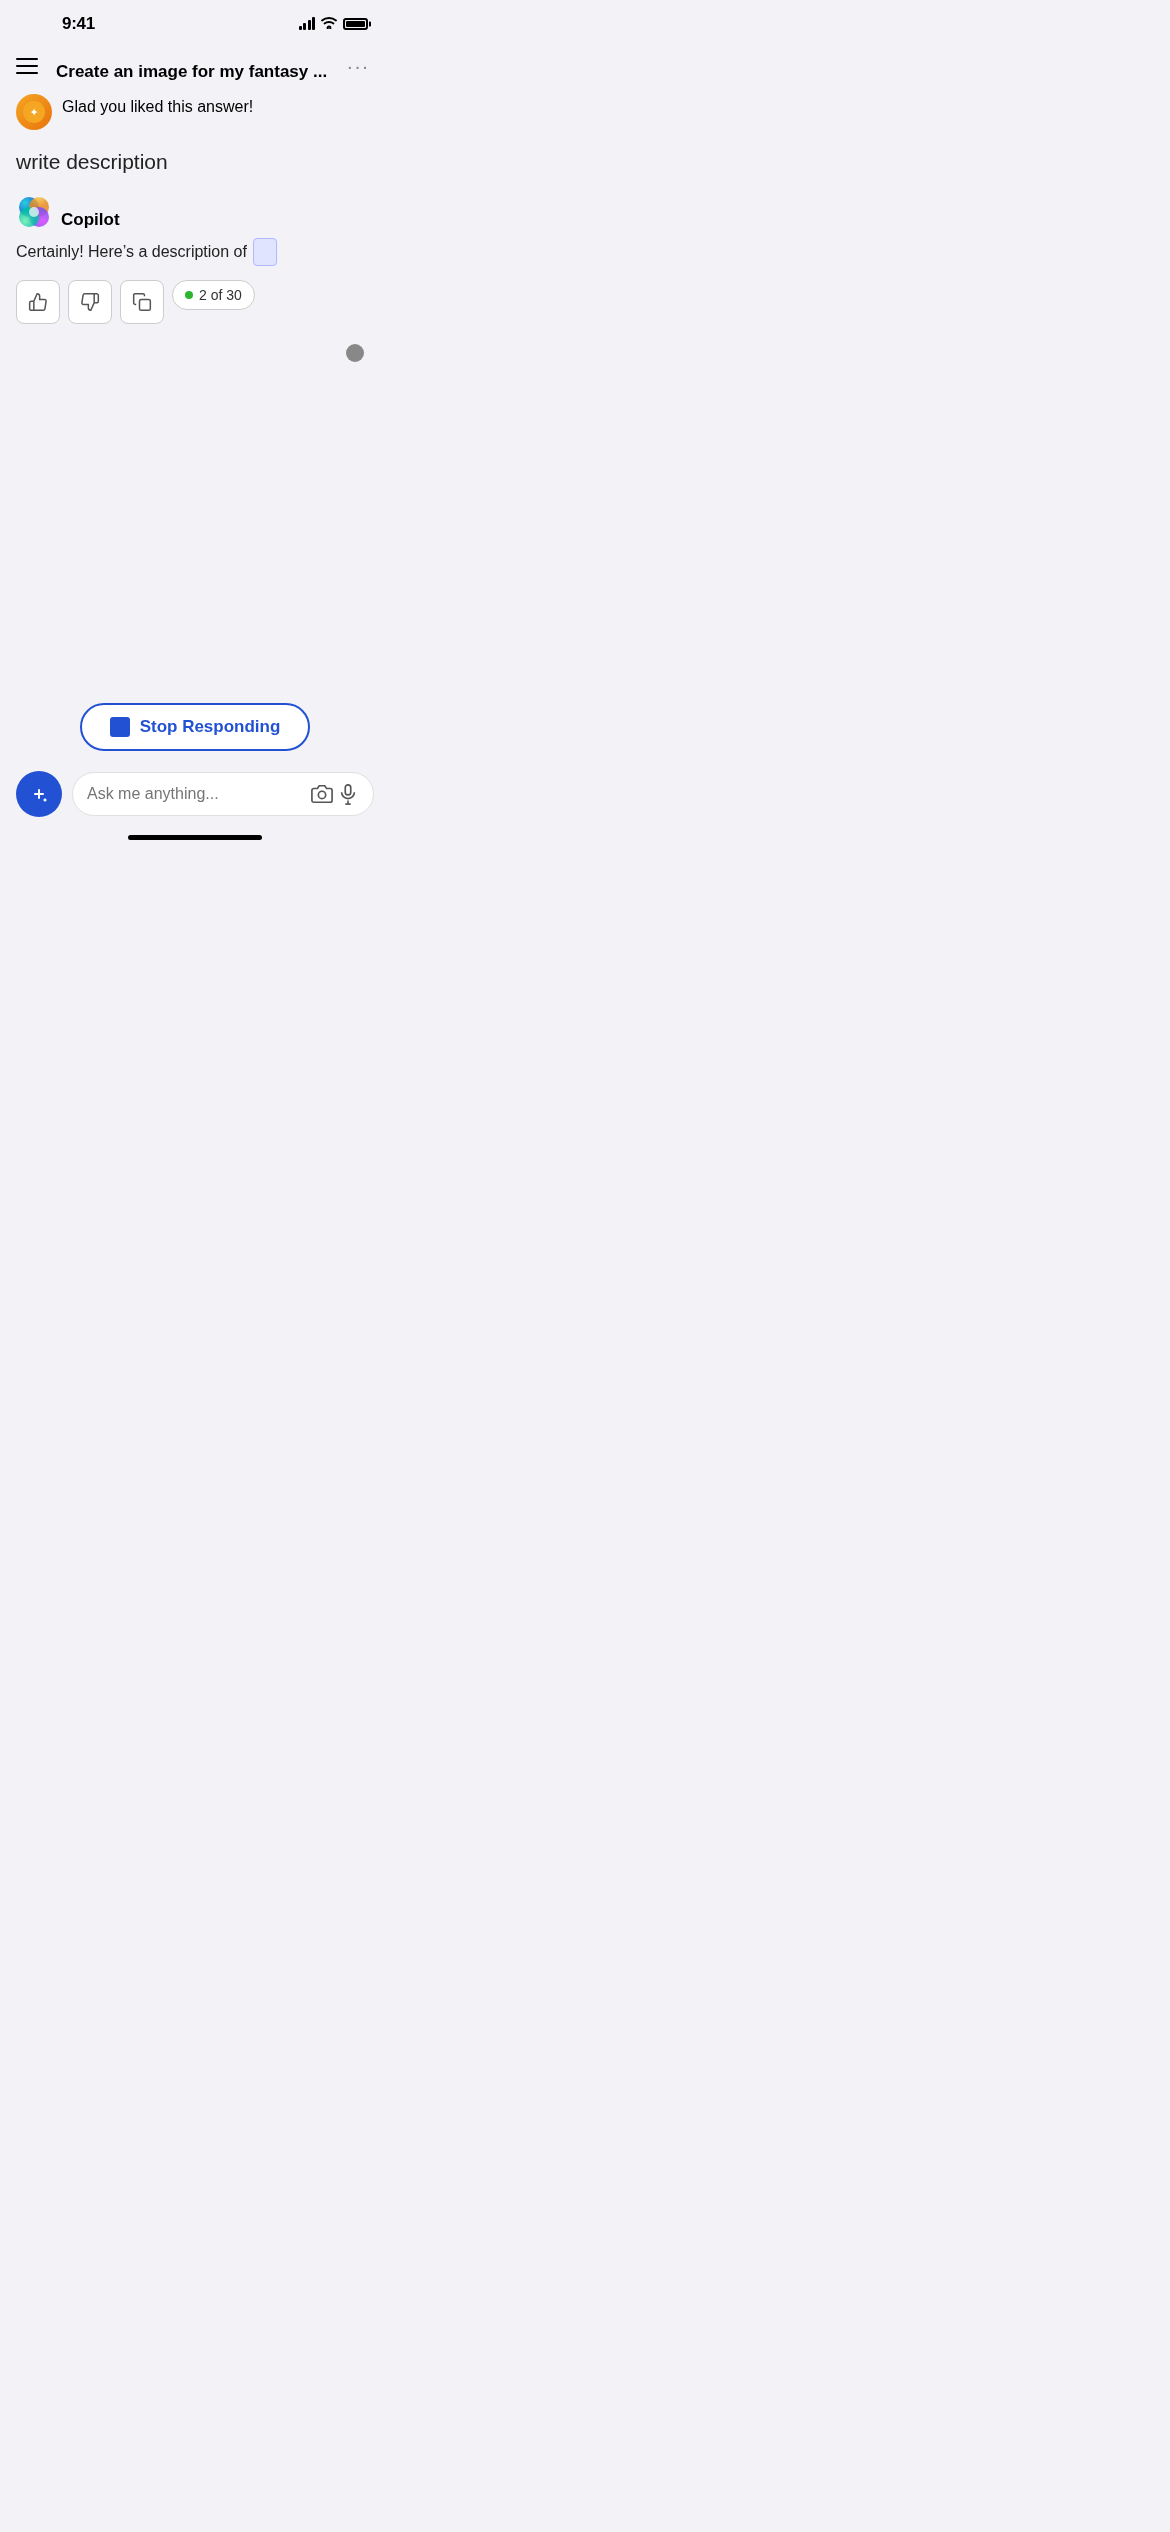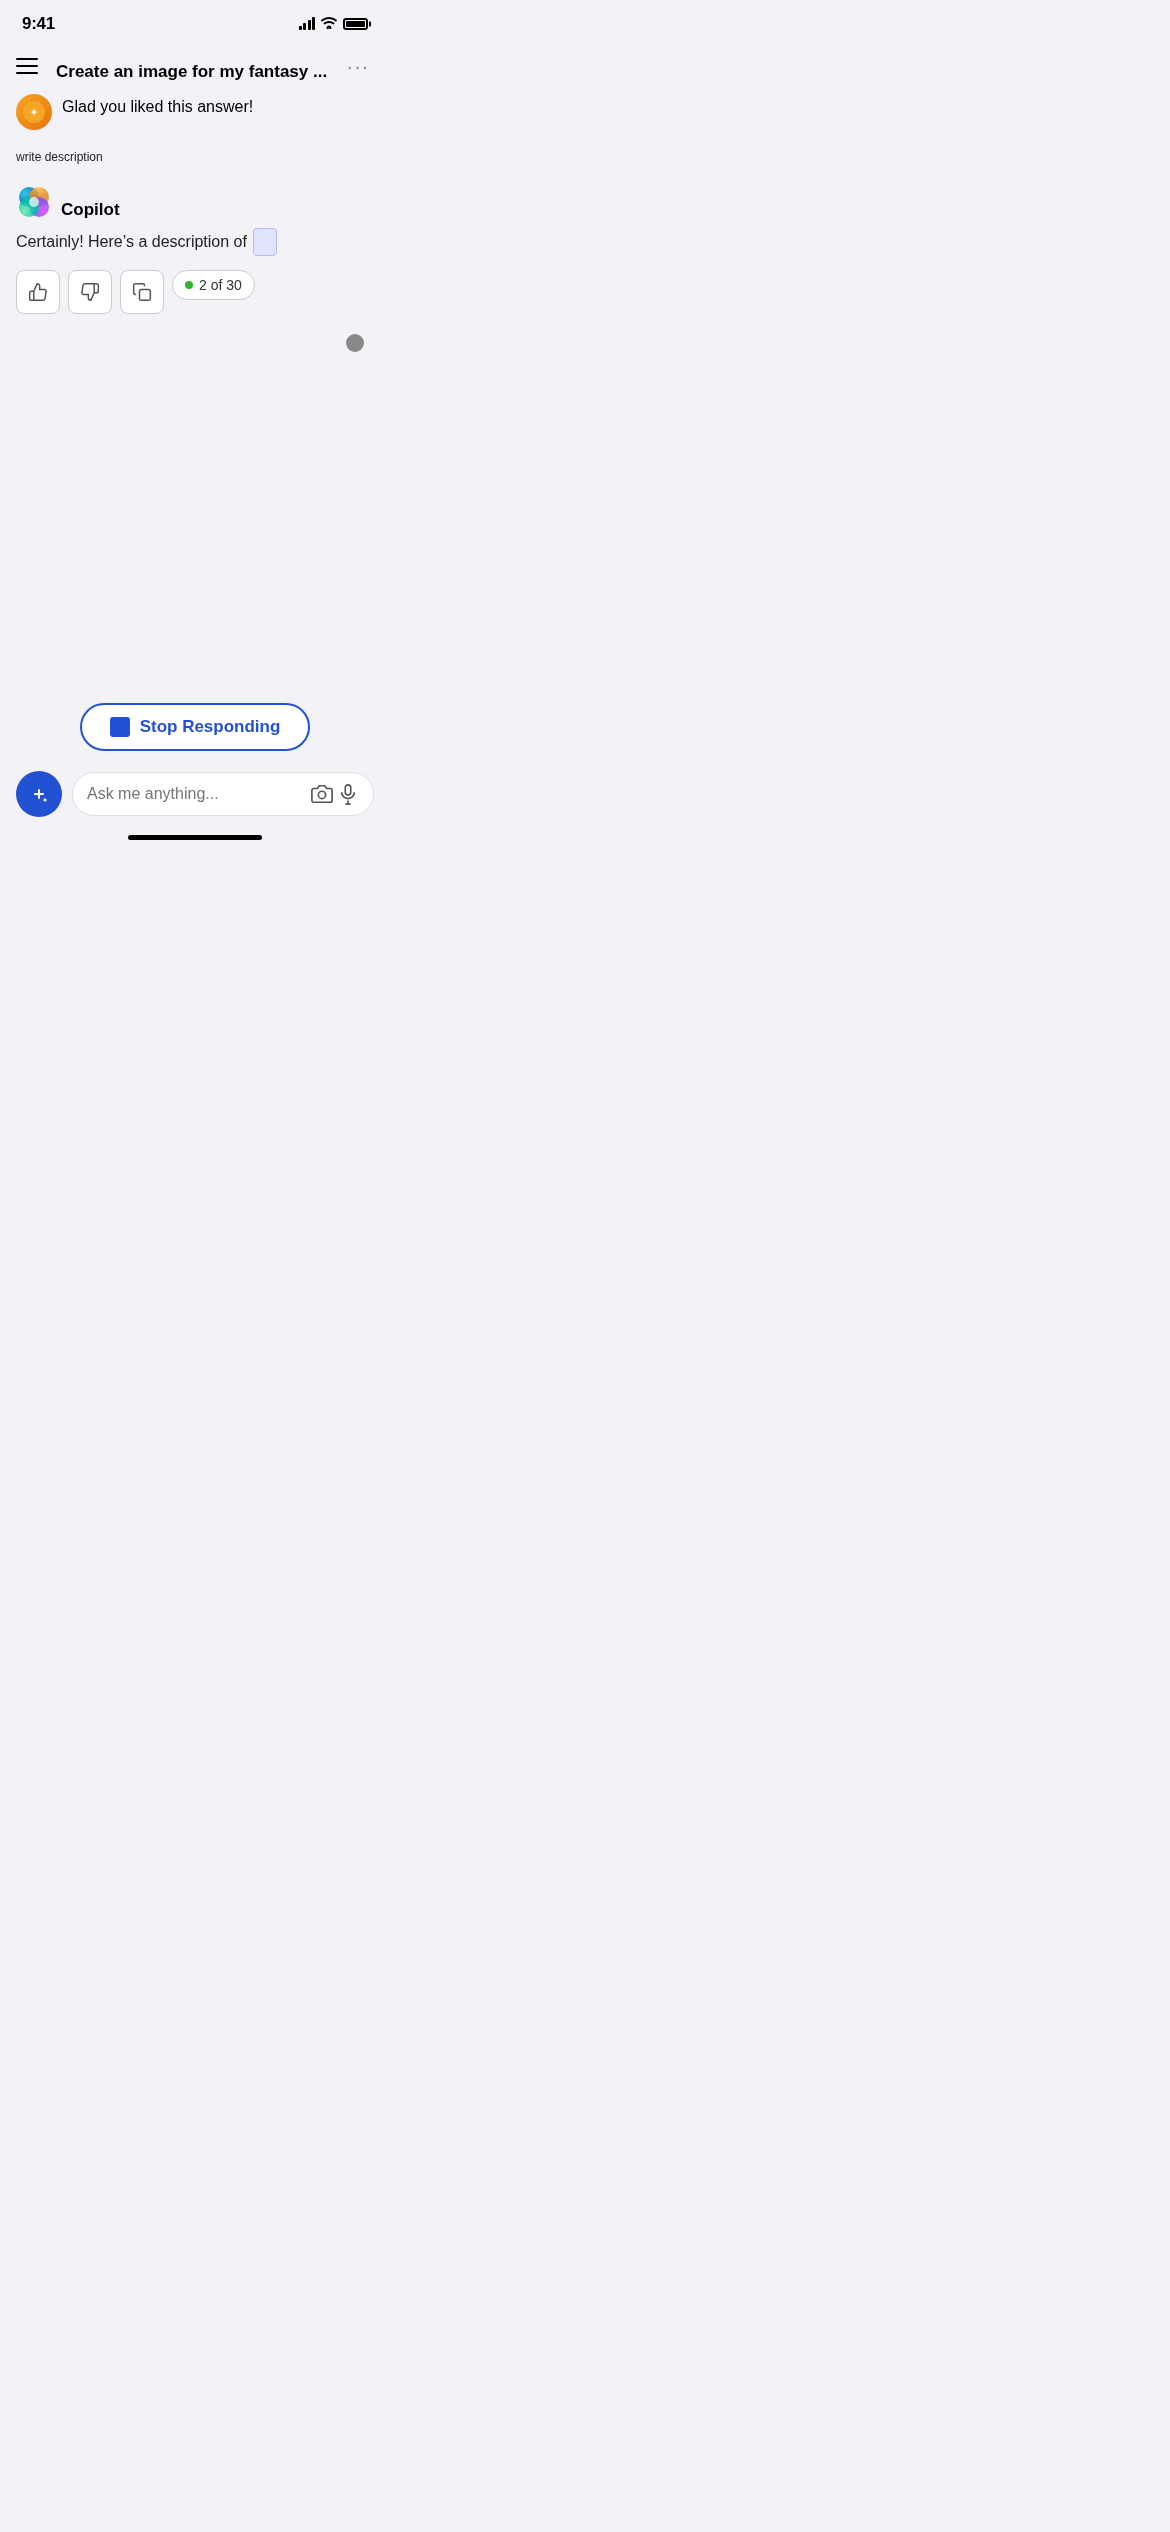--- a/index.html
+++ b/index.html
@@ -17,20 +17,21 @@
     }
 
     
     .status-bar {
       display: flex;
       justify-content: space-between;
       align-items: center;
       padding: 14px 22px 8px 22px;
       background: #f2f2f7;
       flex-shrink: 0;
+      margin-left: 40px;
     }
 
     .status-time {
       font-size: 17px;
       font-weight: 600;
       color: #000;
       letter-spacing: -0.3px;
     }
 
     .status-icons {
@@ -201,21 +202,21 @@
       height: 22px;
     }
 
     .user-name {
       font-size: 17px;
       font-weight: 700;
       color: #000;
     }
 
     .user-message-text {
-      font-size: 12px;
+      font-size: 21px;
       color: #222;
       margin-left: 0;
       padding-left: 0;
     }
 
     
     .copilot-message-section {
       margin-bottom: 20px;
     }
 

